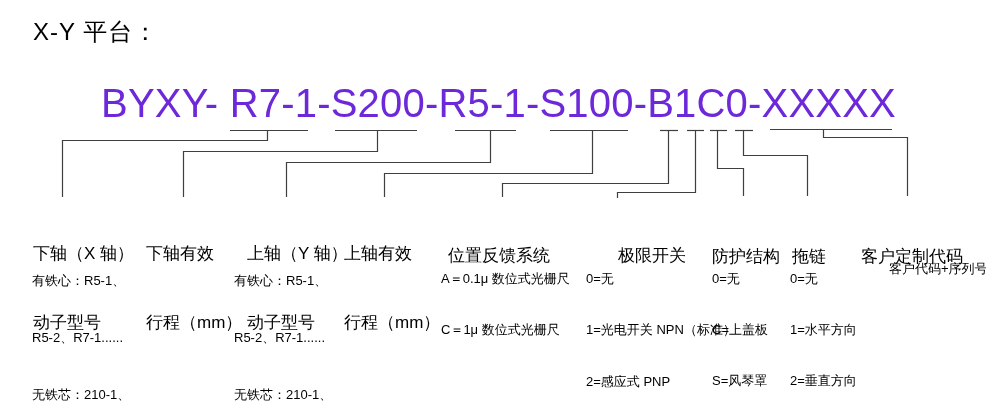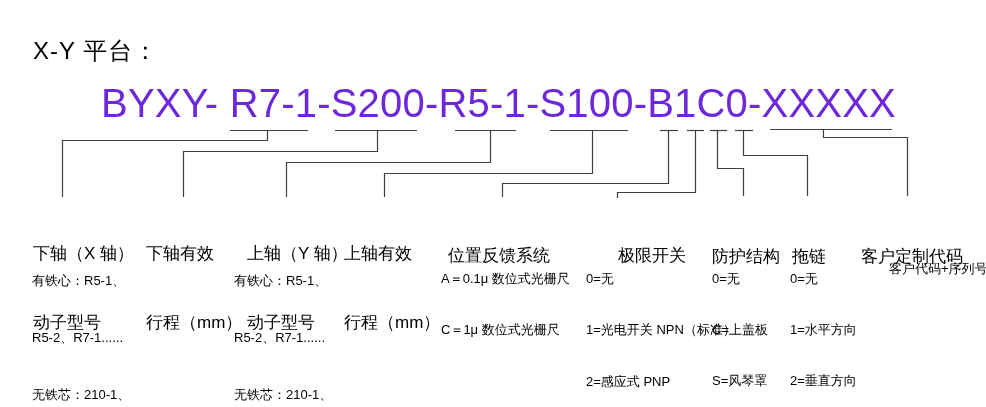--- a/index.html
+++ b/index.html
@@ -1,21 +1,21 @@
 <!DOCTYPE html>
 <html><head>
 <meta charset="utf-8">
 <style>
   html,body{margin:0;padding:0;background:#fff;}
   .canvas{
     position:relative;width:986px;height:407px;background:#ffffff;
     font-family:"Liberation Sans","DejaVu Sans",sans-serif;color:#000;
     overflow:hidden;
   }
-  .title{position:absolute;left:33px;top:35px;font-size:24px;letter-spacing:1px;white-space:pre;}
+  .title{position:absolute;left:33px;top:16px;font-size:24px;letter-spacing:1px;white-space:pre;}
   .model-code{position:absolute;left:101px;top:81px;font-size:40px;letter-spacing:0.2px;white-space:pre;color:#6d28d9;}
   .lines{position:absolute;left:0;top:0;}
   .lines path{fill:none;stroke:#3f3f3f;stroke-width:1.2;}
   .col-header{position:absolute;font-size:17px;line-height:23px;white-space:pre;}
   .col-items{position:absolute;font-size:13px;white-space:pre;}
   .lh27 .item{line-height:27px;}
   .lh21 .item{line-height:21.3px;}
   .lh20 .item{line-height:20.8px;}
 </style>
 </head>

